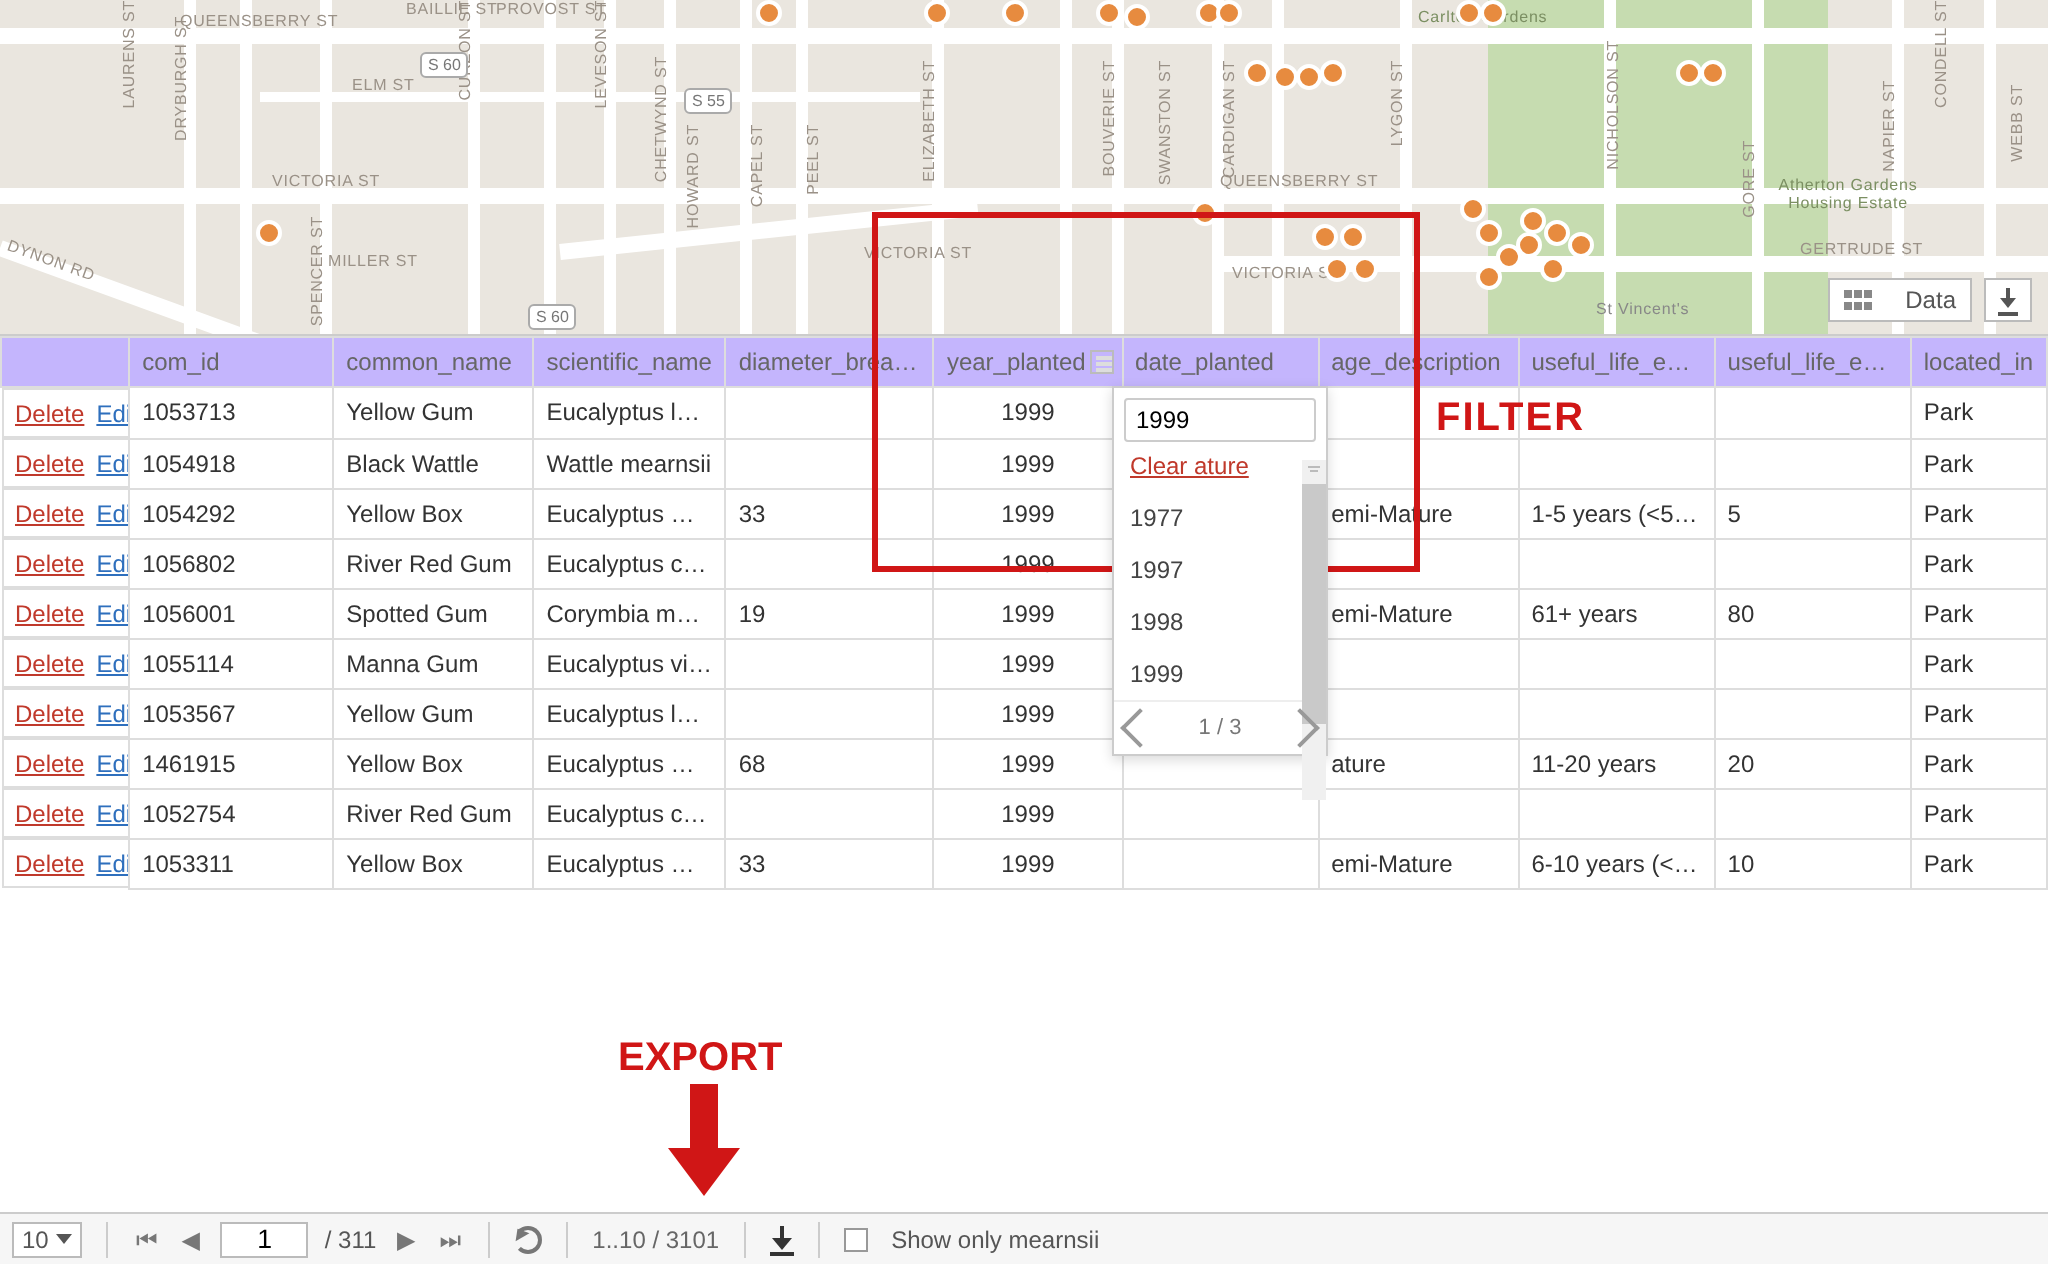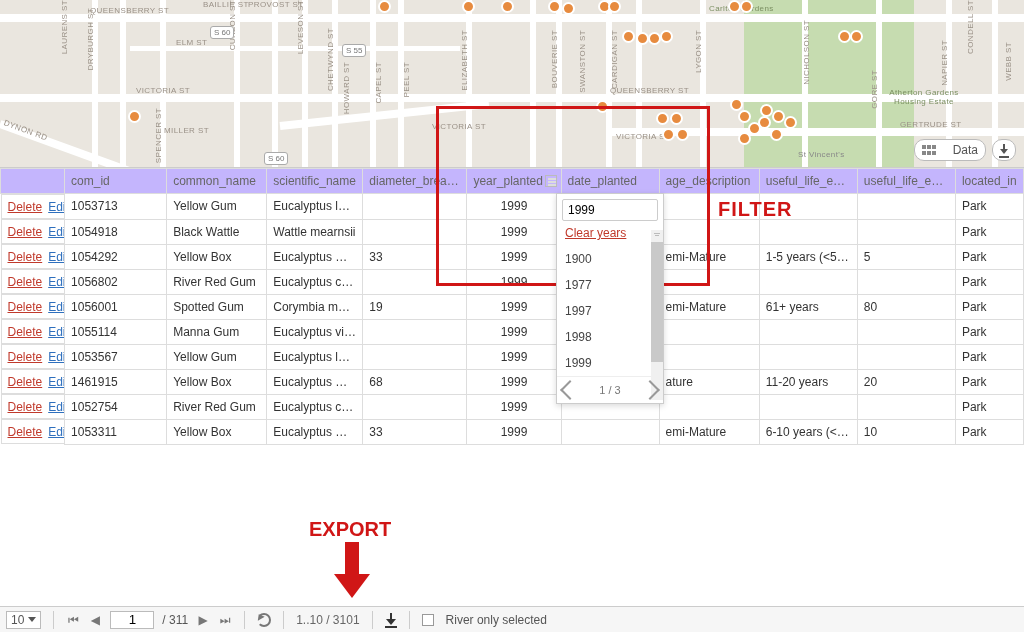--- a/index.html
+++ b/index.html
@@ -12,21 +12,21 @@
   .road { position: absolute; background: #fff; }
   .road.h  { height: 8px; left: 0; width: 100%; }
   .road.v  { width: 6px; top: 0; height: 100%; }
   .road.d  { height: 8px; width: 400px; transform-origin: left center; }
   .street-label { position: absolute; font-size: 8px; letter-spacing: 0.4px; color: #9a9187; text-transform: uppercase; white-space: nowrap; }
   .street-label.v { writing-mode: vertical-rl; transform: rotate(180deg); }
   .shield { position: absolute; background: #fff; border: 1px solid #aaa; border-radius: 3px; font-size: 8px; color: #777; padding: 0 3px; line-height: 11px; }
   .dot { position: absolute; width: 13px; height: 13px; background: #e78b3f; border: 2px solid #fff; border-radius: 50%; }
 
   .map-btns { position: absolute; right: 8px; bottom: 6px; display: flex; gap: 6px; }
-  .map-btn { display: inline-flex; align-items: center; gap: 17px; background: #fff; border: 1px solid #bbb; border-radius: 10px; padding: 3px 7px; font-size: 12px; color: #555; cursor: pointer; }
+  .map-btn { display: inline-flex; align-items: center; gap: 17px; background: #fff; border: 1px solid #bbb; border-radius: 0; padding: 3px 7px; font-size: 12px; color: #555; cursor: pointer; }
   .grid-ico { width: 14px; height: 10px; display: inline-block; background:
      linear-gradient(#888,#888) 0 0/4px 4px no-repeat,
      linear-gradient(#888,#888) 5px 0/4px 4px no-repeat,
      linear-gradient(#888,#888) 10px 0/4px 4px no-repeat,
      linear-gradient(#888,#888) 0 6px/4px 4px no-repeat,
      linear-gradient(#888,#888) 5px 6px/4px 4px no-repeat,
      linear-gradient(#888,#888) 10px 6px/4px 4px no-repeat; }
   .dl-ico { width: 10px; height: 12px; display: inline-block; position: relative; }
   .dl-ico::before { content:""; position:absolute; left:4px; top:0; width:2px; height:7px; background:#555; }
   .dl-ico::after  { content:""; position:absolute; left:1px; top:5px; width:0; height:0; border-left:4px solid transparent; border-right:4px solid transparent; border-top:5px solid #555; }
@@ -397,23 +397,22 @@
           <td>emi-Mature</td>
           <td>6-10 years (&lt;5...</td>
           <td>10</td>
           <td>Park</td>
         </tr>
       </tbody>
   </table>
 
   <div class="filter-pop">
     <input type="text" value="1999" style="">
-    <span class="clear">Clear years</span>
+    <span class="clear">Clear ature</span>
     <div class="opts" id="filter-opts">
-        <div class="opt">1900</div>
         <div class="opt">1977</div>
         <div class="opt">1997</div>
         <div class="opt">1998</div>
         <div class="opt">1999</div>
       </div>
     <div class="filter-scroll">
       <div class="track-top"></div>
         <div class="thumb"></div>
         <div class="track-bot"></div>
     </div>
@@ -447,16 +446,16 @@
     <span class="sep"></span>
     <span class="refresh"></span>
     <span class="sep"></span>
     <span class="count">1..10 / 3101</span>
     <span class="sep"></span>
     <span class="dl">
         <span class="b"></span>
       </span>
     <span class="sep"></span>
     <span class="chk"></span>
-    <span>River only selected</span>
+    <span>Show only mearnsii</span>
   </div>
 
 </div>
 
 </body></html>

